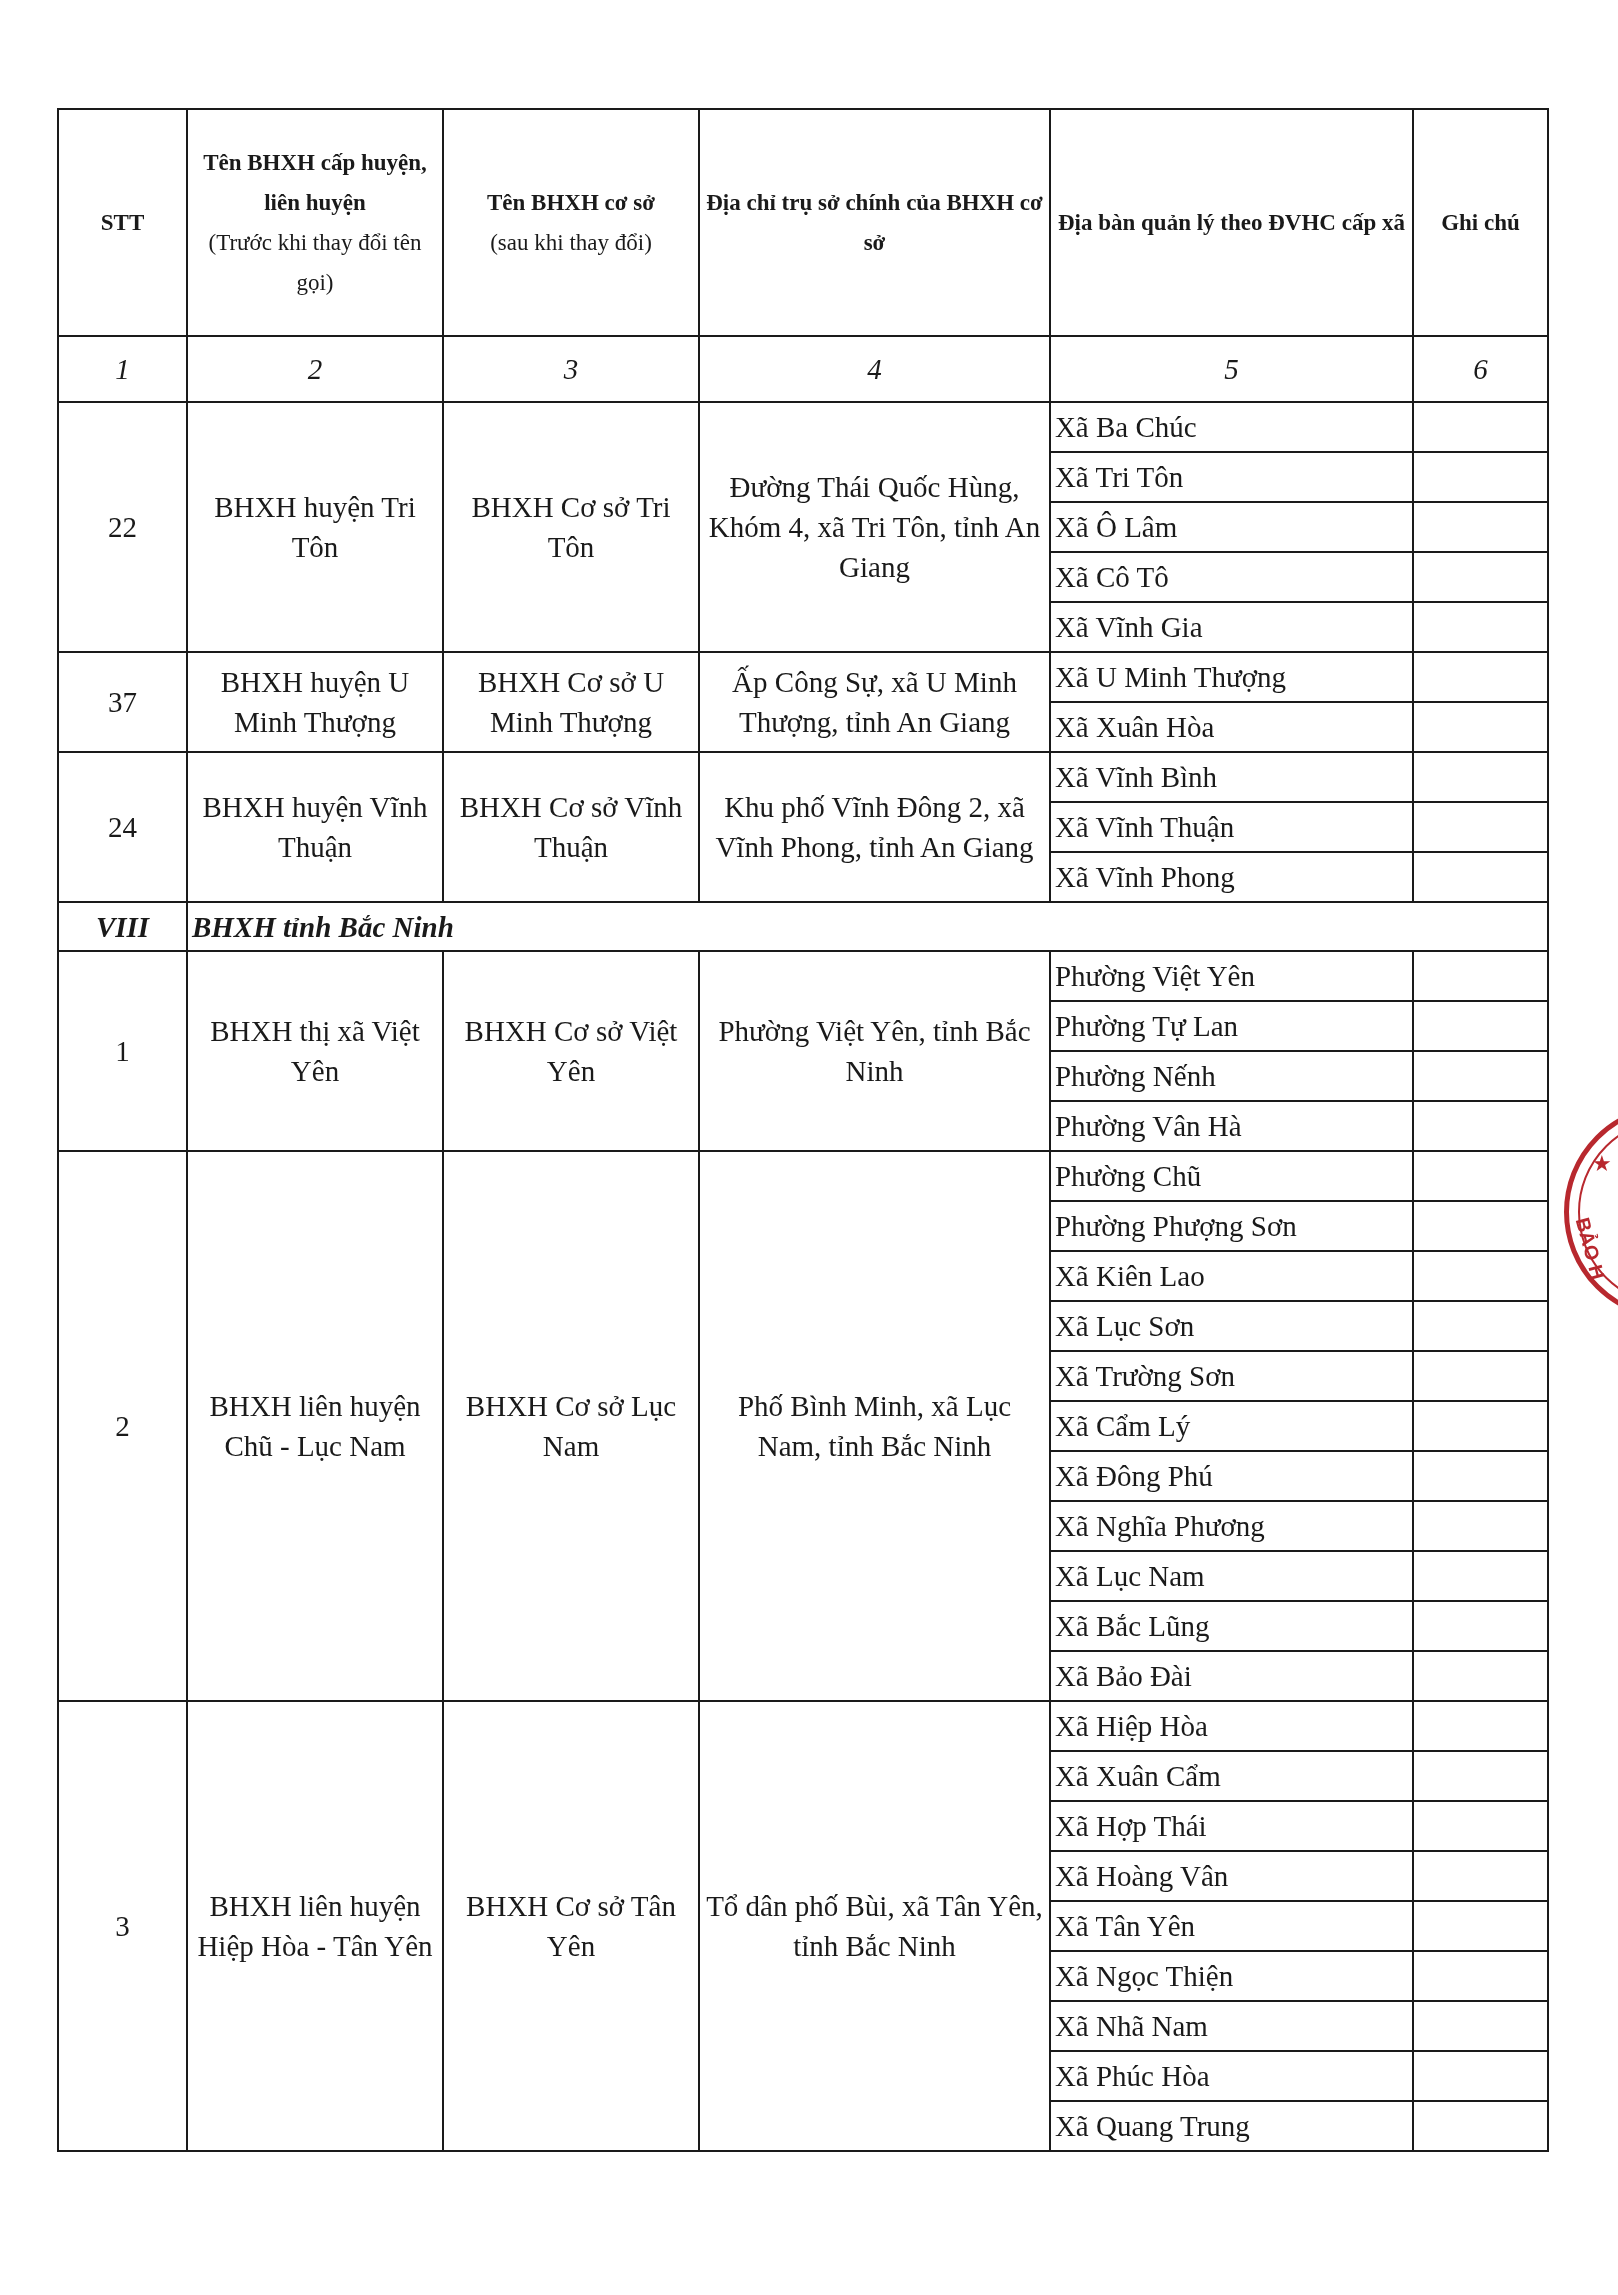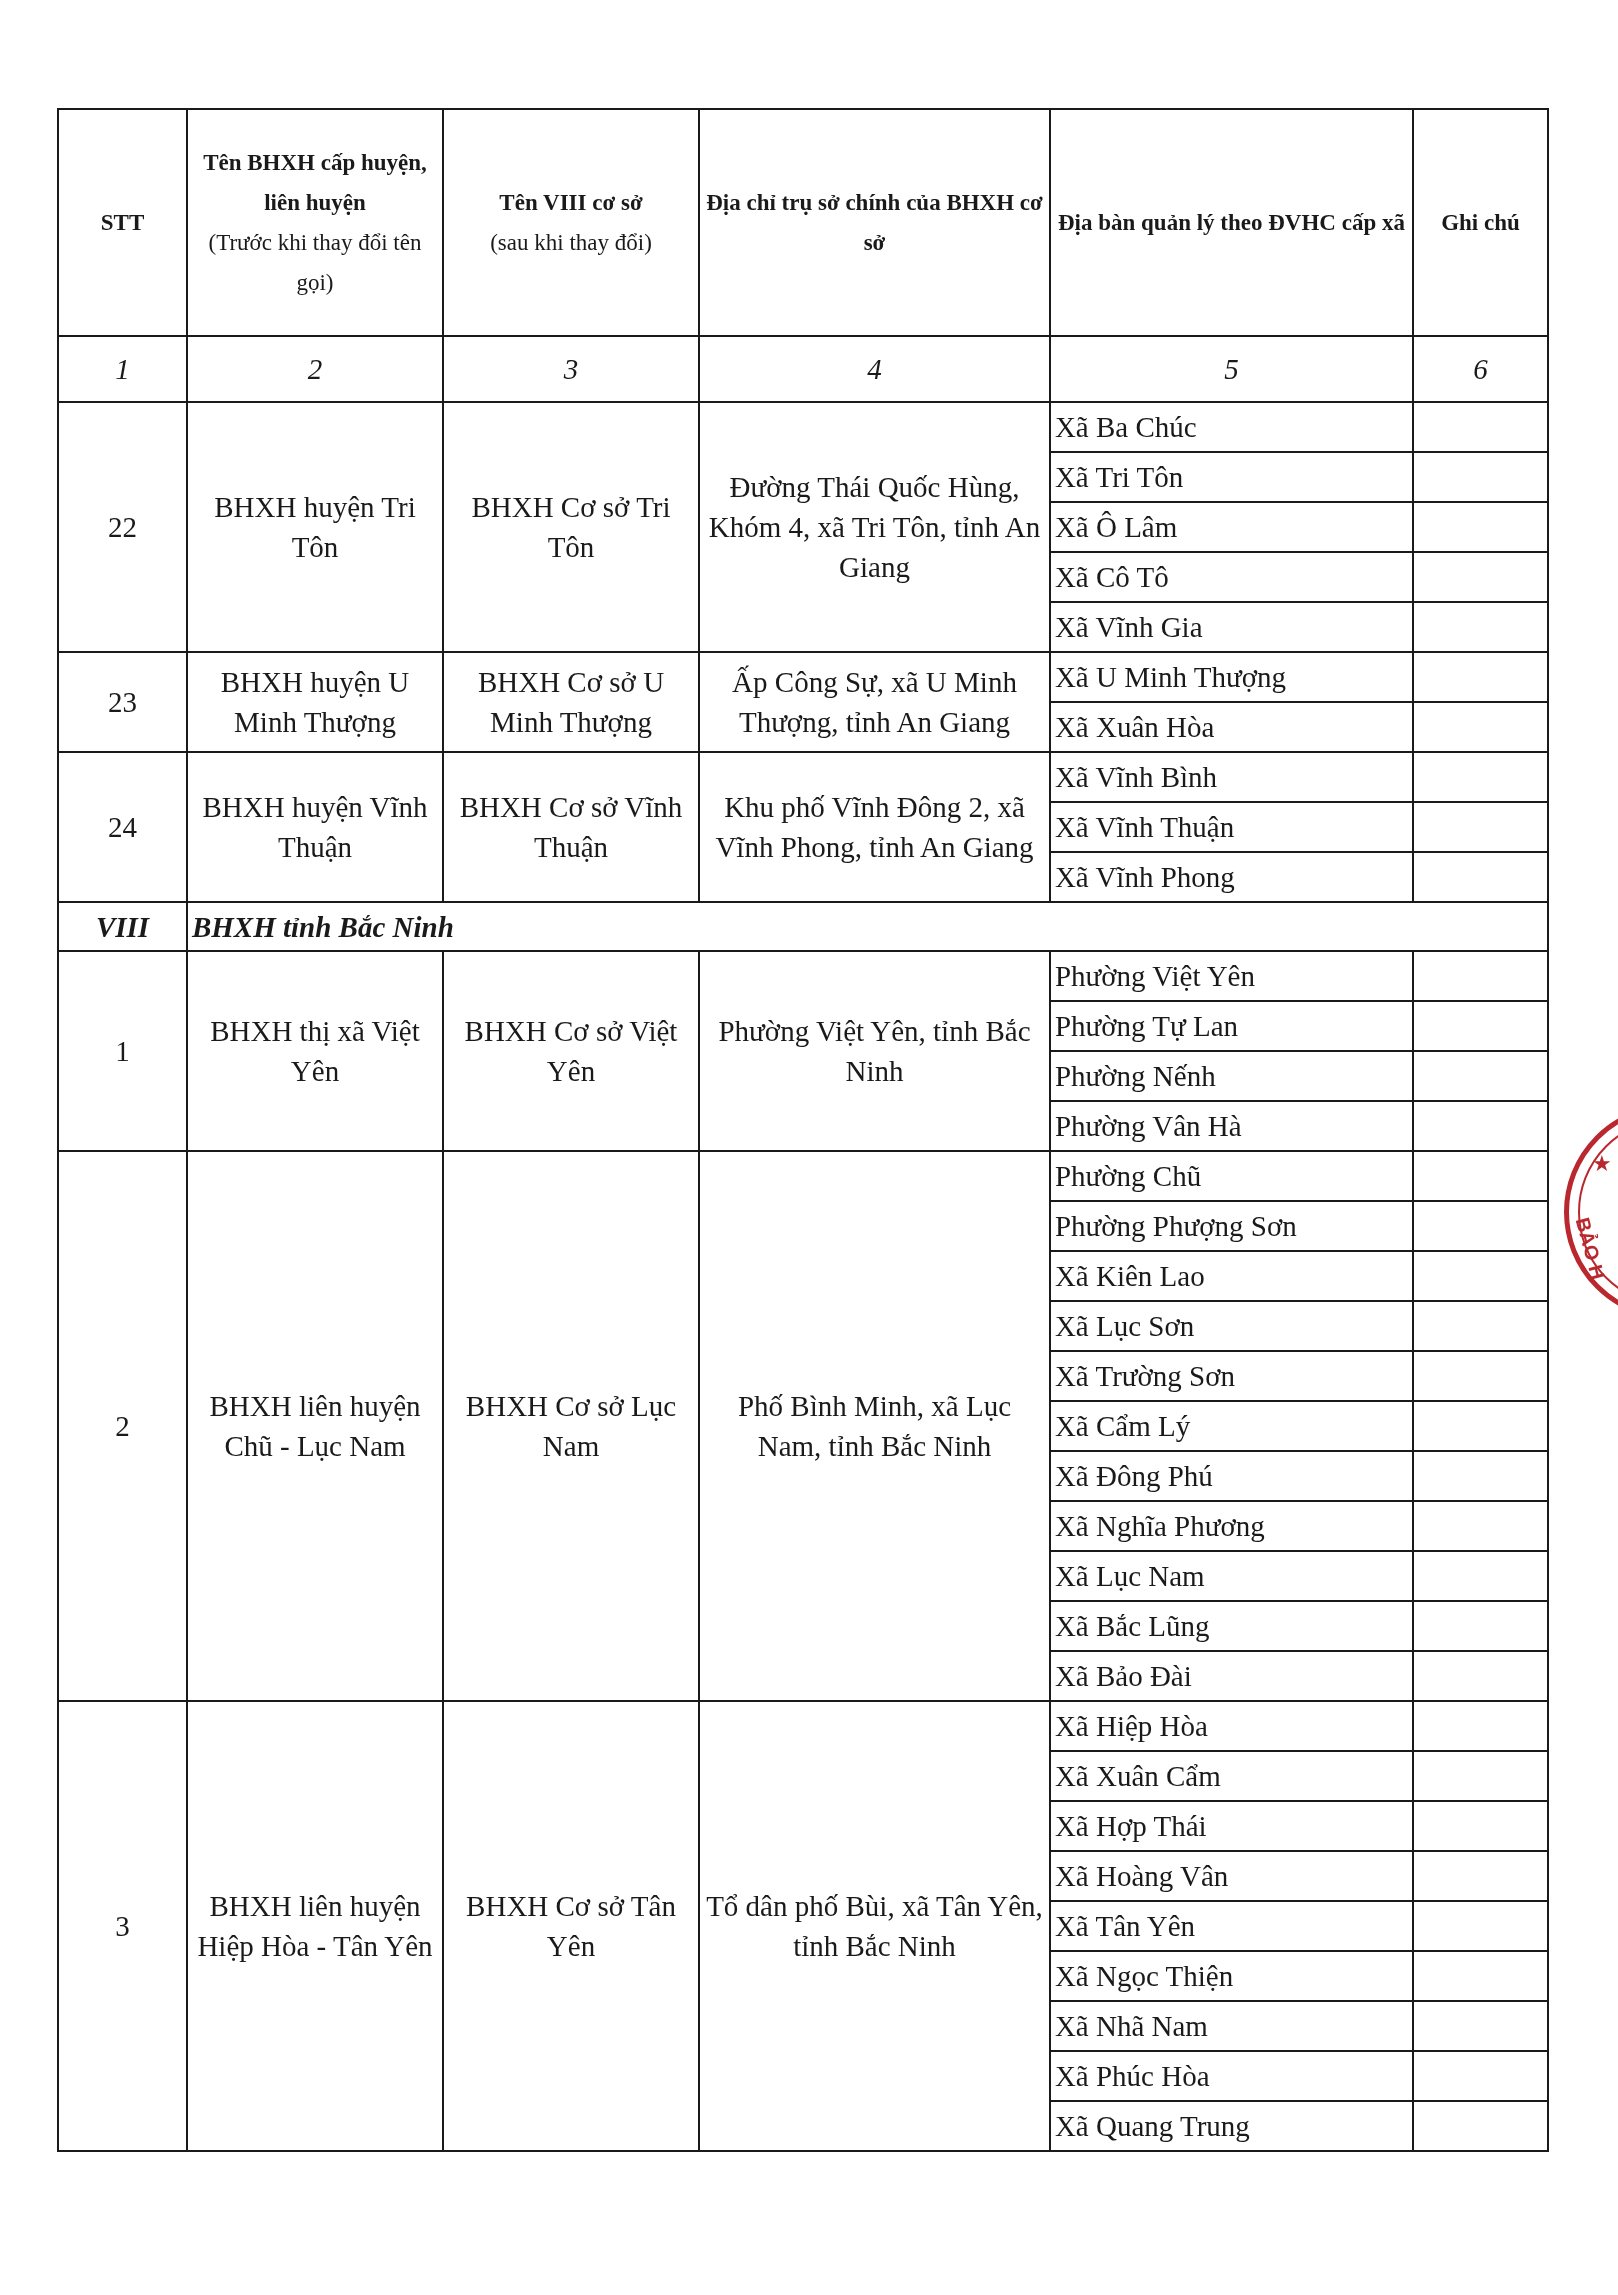--- a/index.html
+++ b/index.html
@@ -40,21 +40,21 @@
       <col class="c6">
   </colgroup>
   <thead>
     <tr>
       <th>STT</th>
       <th>
         <span>Tên BHXH cấp huyện, liên huyện</span><br>
         <span class="sub">(Trước khi thay đổi tên gọi)</span>
       </th>
       <th>
-        <span>Tên VIII cơ sở</span><br>
+        <span>Tên BHXH cơ sở</span><br>
         <span class="sub">(sau khi thay đổi)</span>
       </th>
       <th>Địa chỉ trụ sở chính của BHXH cơ sở</th>
       <th>Địa bàn quản lý theo ĐVHC cấp xã</th>
       <th>Ghi chú</th>
     </tr>
   </thead>
   <tbody id="tbody">
     <tr class="num">
       <td>1</td>
@@ -82,21 +82,21 @@
       </tr>
       <tr>
         <td class="ward">Xã Cô Tô</td>
         <td class="note"></td>
       </tr>
       <tr>
         <td class="ward">Xã Vĩnh Gia</td>
         <td class="note"></td>
       </tr>
       <tr>
-        <td class="center" rowspan="2">23</td>
+        <td class="center" rowspan="2">37</td>
         <td class="center" rowspan="2">BHXH huyện U Minh Thượng</td>
         <td class="center" rowspan="2">BHXH Cơ sở U Minh Thượng</td>
         <td class="center" rowspan="2">Ấp Công Sự, xã U Minh Thượng, tỉnh An Giang</td>
         <td class="ward">Xã U Minh Thượng</td>
         <td class="note"></td>
       </tr>
       <tr>
         <td class="ward">Xã Xuân Hòa</td>
         <td class="note"></td>
       </tr>

